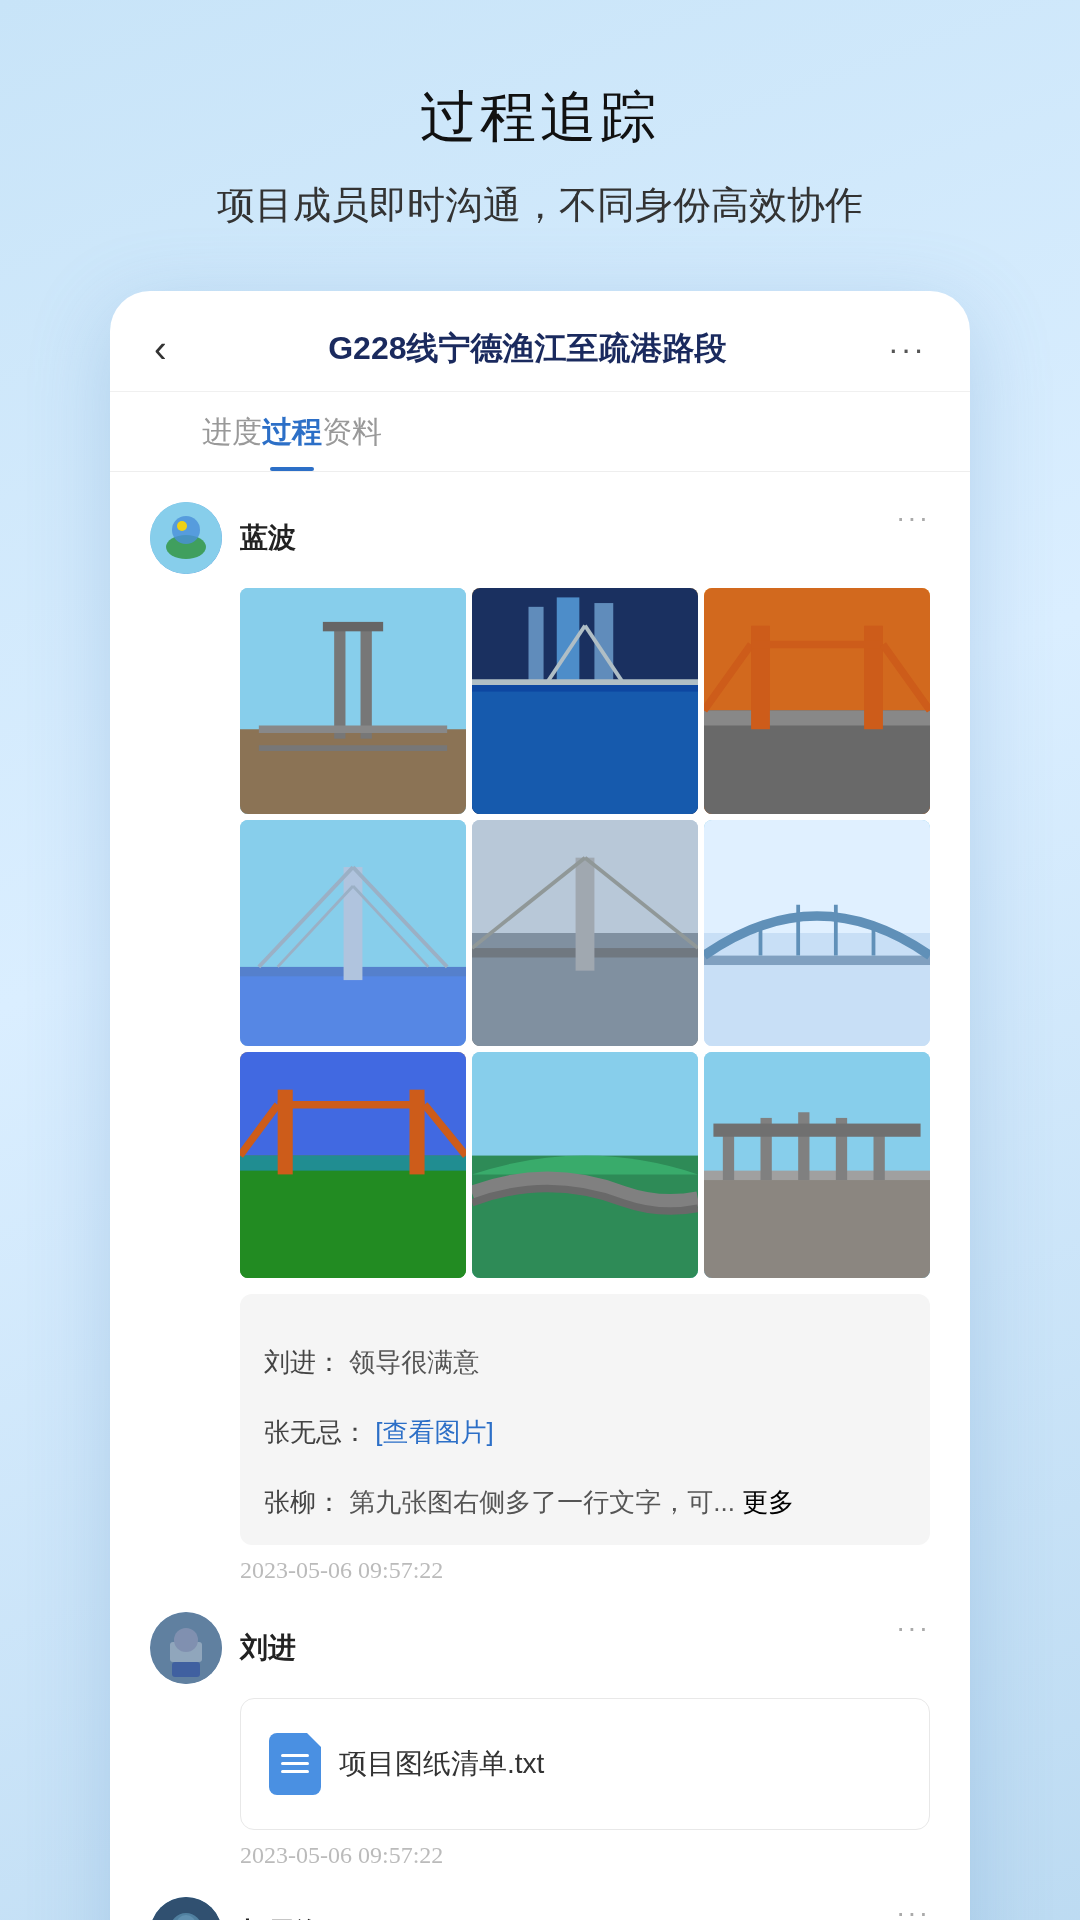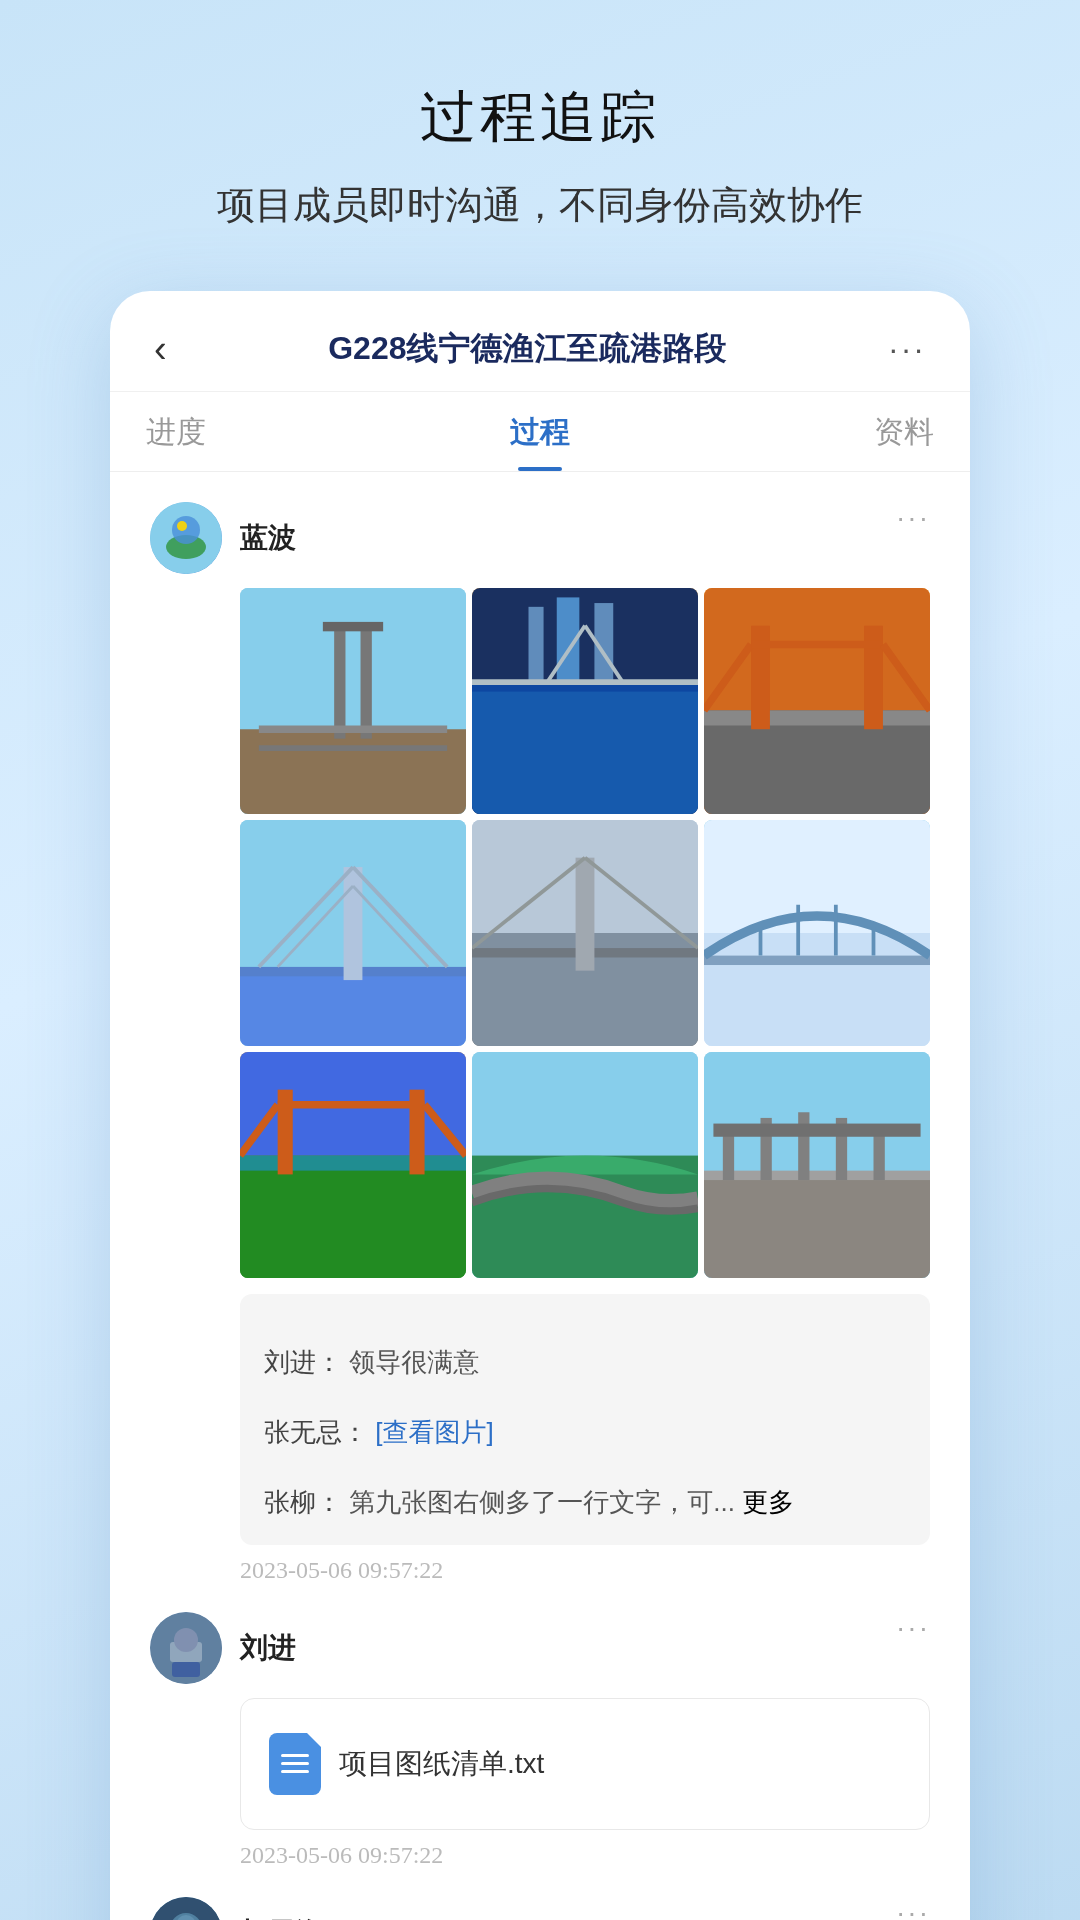--- a/index.html
+++ b/index.html
@@ -65,22 +65,22 @@
     .more-btn {
       font-size: 32px;
       color: #555;
       letter-spacing: 2px;
       cursor: pointer;
     }
 
     
     .tabs {
       display: flex;
-      justify-content: space-between;
-      padding: 20px 36px 0;
+      justify-content: flex-start;
+      padding: 20px 92px 0;
       border-bottom: 1px solid #eee;
     }
 
     .tab {
       font-size: 30px;
       color: #999;
       padding-bottom: 18px;
       cursor: pointer;
       position: relative;
     }

